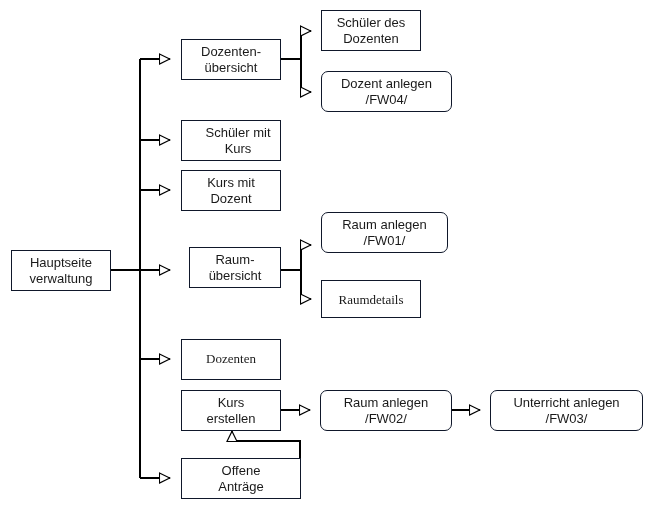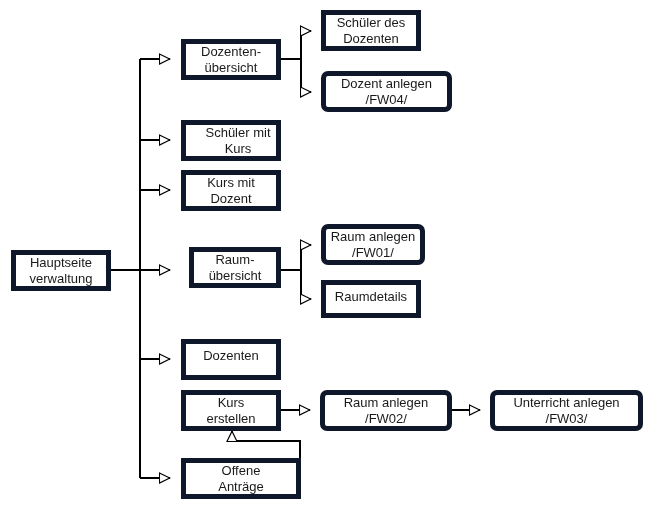--- a/index.html
+++ b/index.html
@@ -22,38 +22,39 @@
   #edge-layer {
     position: absolute;
     left: 0;
     top: 0;
     width: 650px;
     height: 510px;
   }
   .node {
     position: absolute;
     box-sizing: border-box;
-    border: 5px solid #0f172a;
+    border: 1px solid #0f172a;
     background: #ffffff;
     color: #1a1a1a;
     font-size: 13px;
     line-height: 16px;
     text-align: center;
     display: flex;
     align-items: center;
     justify-content: center;
     white-space: pre-line;
     z-index: 2;
   }
   .node.rounded {
     border-radius: 7px;
   }
   .node.top-text {
     align-items: flex-start;
-    padding-top: 4px;
+    padding-top: 11px;
+    font-family: Liberation Serif, serif;
   }
 </style>
 </head>
 <body>
 
 <div id="diagram-root">
 
   <svg id="edge-layer" viewBox="0 0 650 510" width="650" height="510" xmlns="http://www.w3.org/2000/svg">
     <defs>
       <marker id="openArrow" viewBox="0 0 10 10" refX="9.4" refY="5" markerWidth="10" markerHeight="10" orient="auto-start-reverse">
@@ -109,21 +110,21 @@
 
   <div class="node" style="left:181px; top:120px; width:100px; height:41px;padding-left:14px;">Schüler mit
 Kurs</div>
 
   <div class="node" style="left:181px; top:170px; width:100px; height:41px;">Kurs mit
 Dozent</div>
 
   <div class="node" style="left:181px; top:247px; width:92px; height:41px;margin-left:8px;">Raum-
 übersicht</div>
 
-  <div class="node rounded" style="left:321px; top:224px; width:104px; height:41px;">Raum anlegen /FW01/</div>
+  <div class="node rounded" style="left:321px; top:212px; width:127px; height:41px;">Raum anlegen /FW01/</div>
 
   <div class="node top-text" style="left:321px; top:280px; width:100px; height:38px;">Raumdetails</div>
 
   <div class="node top-text" style="left:181px; top:339px; width:100px; height:41px;">Dozenten</div>
 
   <div class="node" style="left:181px; top:390px; width:100px; height:41px;">Kurs
 erstellen</div>
 
   <div class="node rounded" style="left:320px; top:390px; width:132px; height:41px;">Raum anlegen /FW02/</div>
 

